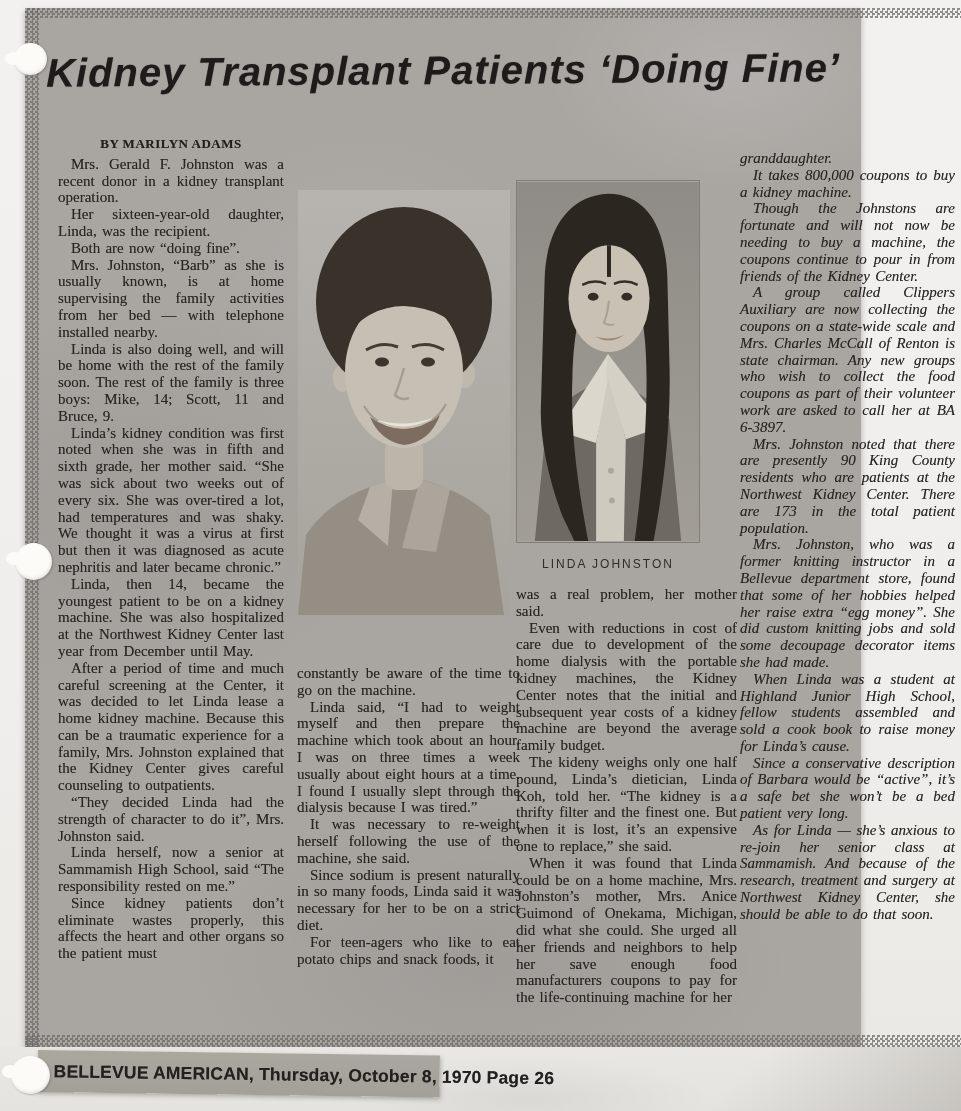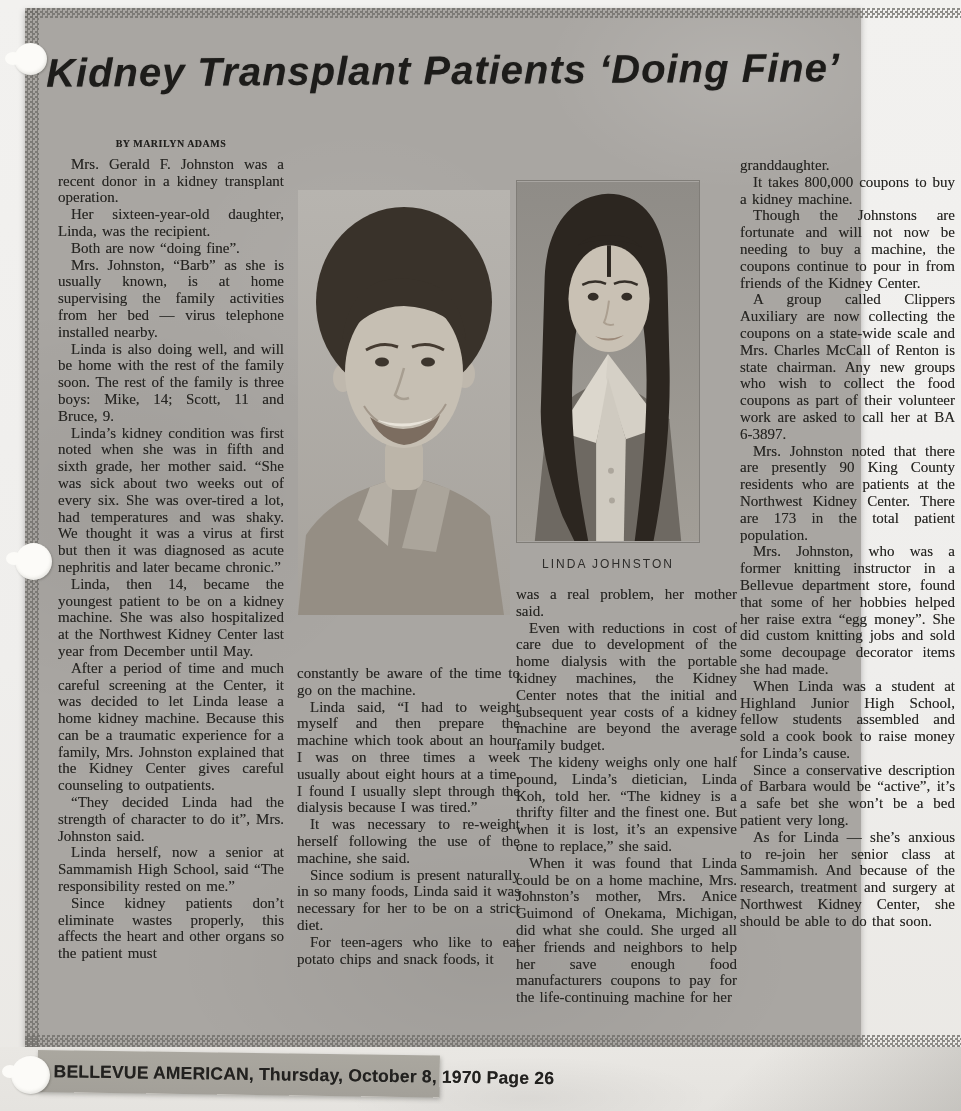--- a/index.html
+++ b/index.html
@@ -21,27 +21,27 @@
   .edge-left{left:0;top:0;width:14px;height:1039px;}
   .edge-bottom{left:0;top:1027px;width:936px;height:12px;}
   
   .headline{position:absolute;left:0;top:40px;width:100%;margin:0;text-align:center;
     font-family:"Liberation Sans",sans-serif;font-style:italic;font-weight:bold;
     font-size:40px;letter-spacing:1px;color:#1d1c1a;transform:rotate(-0.4deg);
     text-shadow:0 0 1px rgba(30,30,28,.4);}
   
   .col{position:absolute;color:#262522;font-size:15px;line-height:16.8px;
     text-shadow:0 0 .6px rgba(38,37,34,.45);}
-  .byline{font-weight:bold;text-align:center;font-size:10px;letter-spacing:.5px;margin-bottom:3px;color:#201f1d;}
+  .byline{font-weight:bold;text-align:center;font-size:13px;letter-spacing:.5px;margin-bottom:3px;color:#201f1d;}
   .paras p{margin:0;text-indent:13px;text-align:justify;word-spacing:1.5px;}
   .paras p.cont{text-indent:0;}
   .col1{left:33px;top:128px;width:226px;}
   .col2{left:272px;top:657px;width:223px;}
   .col3{left:491px;top:578px;width:221px;}
-  .col4{left:715px;top:149px;width:215px;}
+  .col4{left:715px;top:142px;width:215px;font-style:italic;}
   
   figure{margin:0;padding:0;position:absolute;}
   .photo1{left:273px;top:182px;width:212px;height:425px;}
   .photo2{left:491px;top:172px;width:184px;height:363px;border:1px solid #807d78;box-sizing:border-box;}
   .caption{position:absolute;font-family:"Liberation Sans",sans-serif;font-size:12px;
     letter-spacing:2px;color:#2e2d2b;text-align:center;line-height:20px;}
   .cap1{left:273px;top:616px;width:212px;padding:0 28px;box-sizing:border-box;}
   .cap2{left:491px;top:546px;width:184px;}
   
   .masthead{position:absolute;left:38px;top:1050px;width:402px;height:42px;
@@ -78,21 +78,21 @@
     <div class="edge edge-bottom"></div>
 
     <h1 class="headline">Kidney Transplant Patients ‘Doing Fine’</h1>
 
     <div class="col col1">
       <div class="byline">BY MARILYN ADAMS</div>
       <div class="paras">
           <p>Mrs. Gerald F. Johnston was a recent donor in a kidney transplant operation.</p>
           <p>Her sixteen-year-old daughter, Linda, was the recipient.</p>
           <p>Both are now “doing fine”.</p>
-          <p>Mrs. Johnston, “Barb” as she is usually known, is at home supervising the family activities from her bed — virus telephone installed nearby.</p>
+          <p>Mrs. Johnston, “Barb” as she is usually known, is at home supervising the family activities from her bed — with telephone installed nearby.</p>
           <p>Linda is also doing well, and will be home with the rest of the family soon. The rest of the family is three boys: Mike, 14; Scott, 11 and Bruce, 9.</p>
           <p>Linda’s kidney condition was first noted when she was in fifth and sixth grade, her mother said. “She was sick about two weeks out of every six. She was over-tired a lot, had temperatures and was shaky. We thought it was a virus at first but then it was diagnosed as acute nephritis and later became chronic.”</p>
           <p>Linda, then 14, became the youngest patient to be on a kidney machine. She was also hospitalized at the Northwest Kidney Center last year from December until May.</p>
           <p>After a period of time and much careful screening at the Center, it was decided to let Linda lease a home kidney machine. Because this can be a traumatic experience for a family, Mrs. Johnston explained that the Kidney Center gives careful counseling to outpatients.</p>
           <p>“They decided Linda had the strength of character to do it”, Mrs. Johnston said.</p>
           <p>Linda herself, now a senior at Sammamish High School, said “The responsibility rested on me.”</p>
           <p>Since kidney patients don’t eliminate wastes properly, this affects the heart and other organs so the patient must</p>
         </div>
     </div>
 

